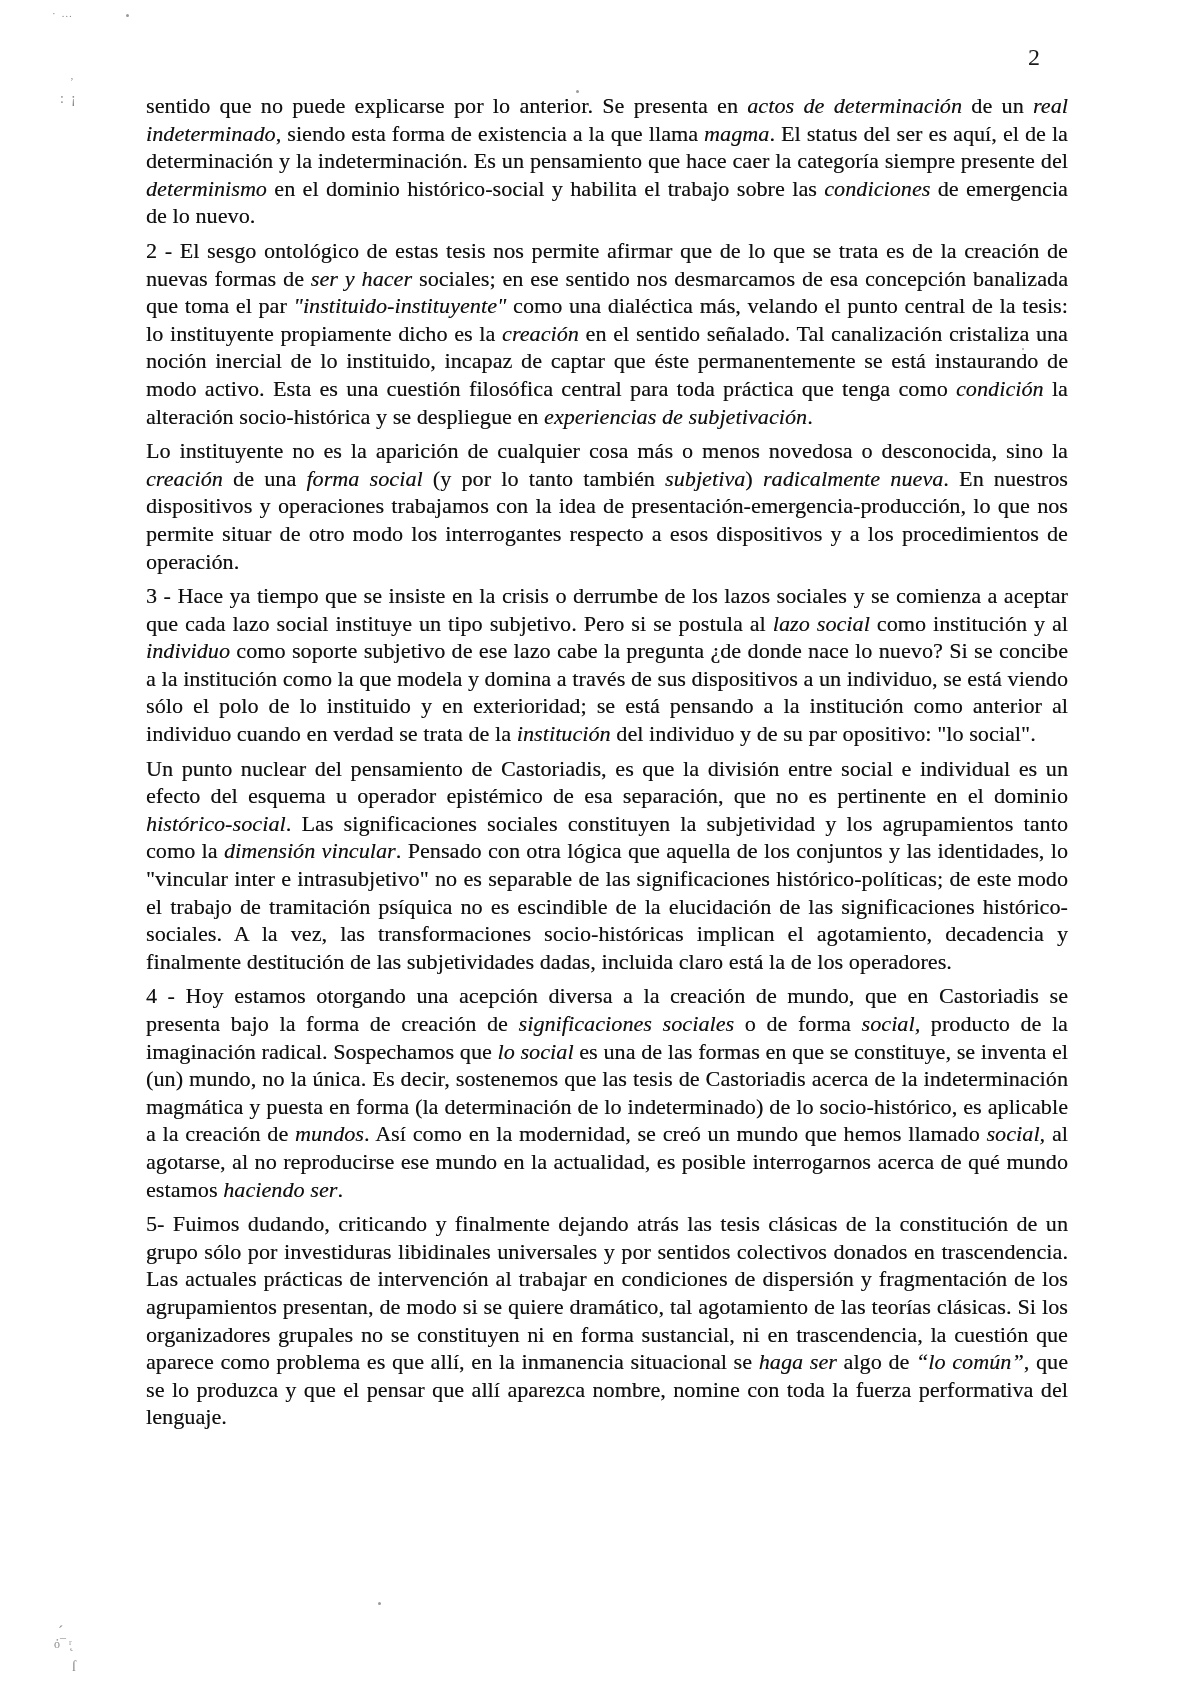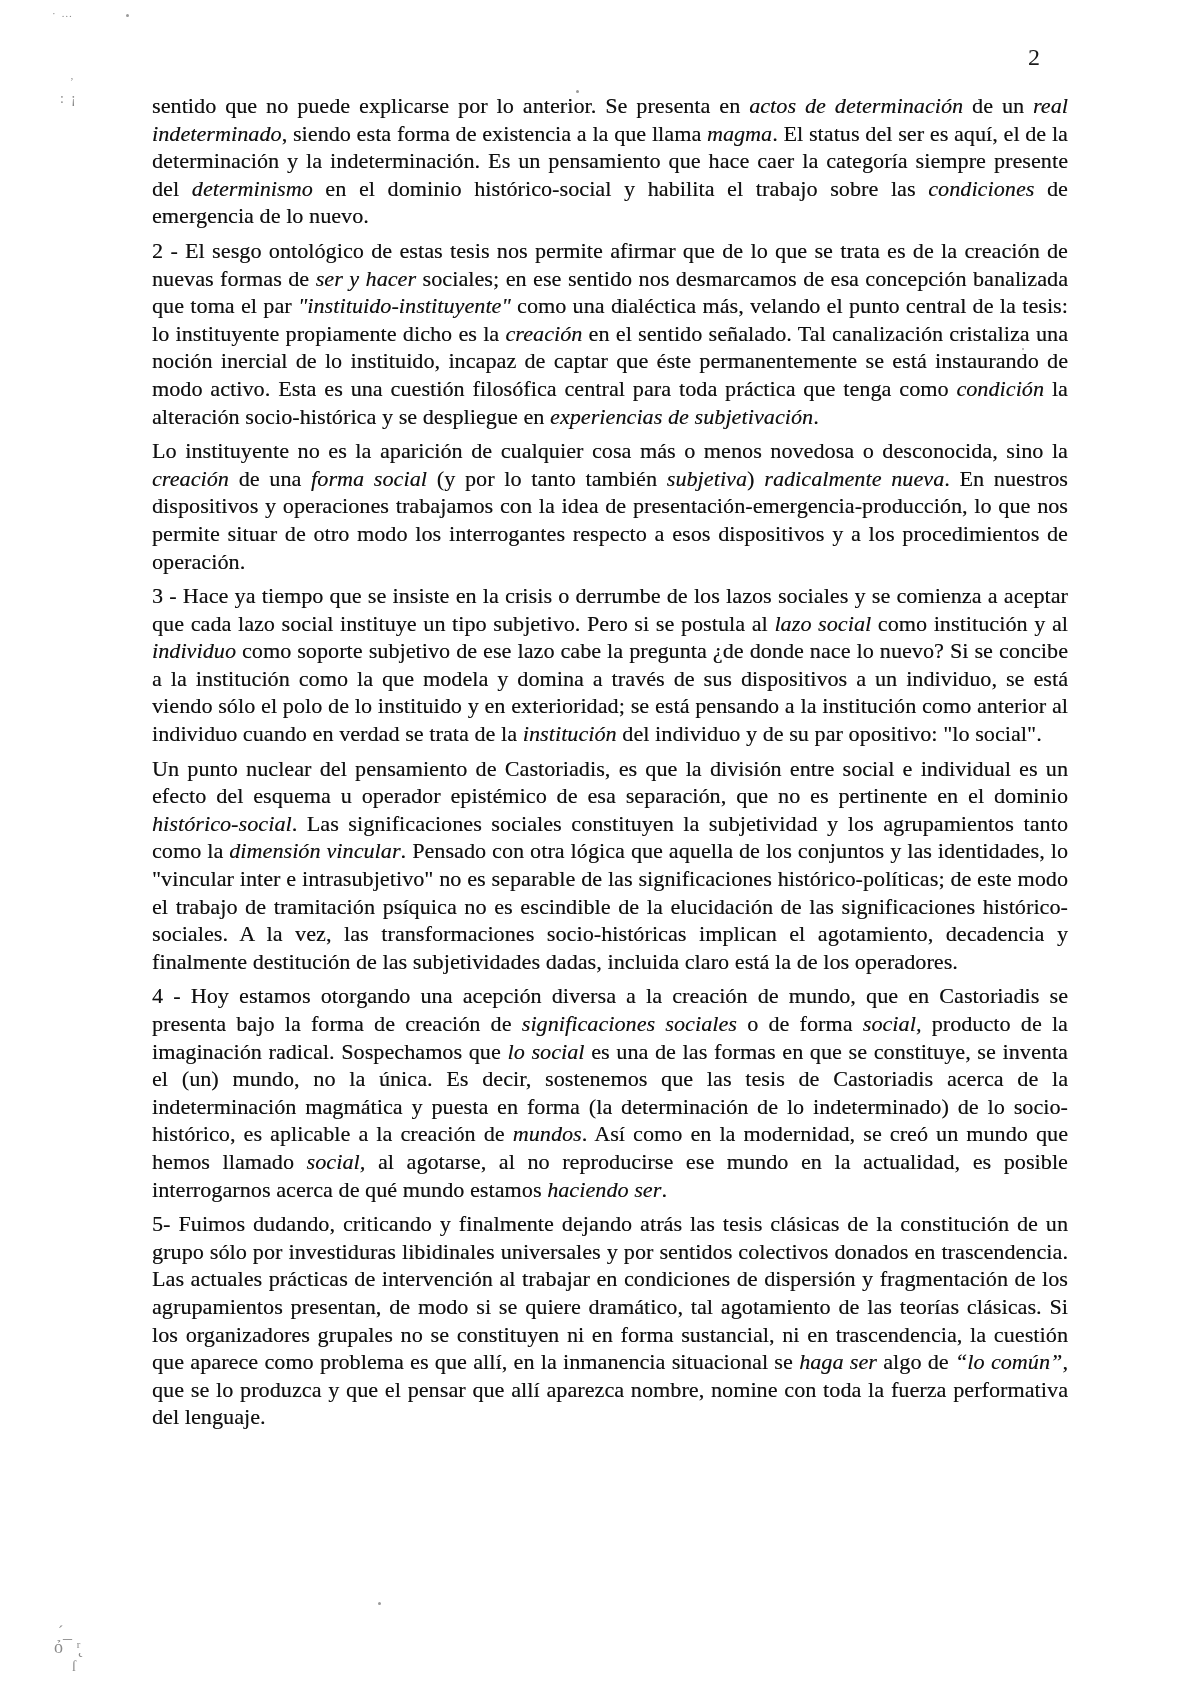--- a/index.html
+++ b/index.html
@@ -30,21 +30,21 @@
     width: 928px;
     font-size: 22px;
     line-height: 27.6px;
     text-align: justify;
     hyphens: auto;
     -webkit-hyphens: auto;
     letter-spacing: 0.1px;
     text-shadow: 0.25px 0.25px 0 rgba(16,16,16,0.55);
   }
   .text-block p {
-    margin: 0 0 7px 12px;
+    margin: 0 0 7px 6px;
     padding: 0;
   }
   .it {
     font-style: italic;
   }
   .artifact {
     position: absolute;
     color: #8a8a8a;
     font-size: 11px;
     line-height: 1;
@@ -74,16 +74,16 @@
     </div>
 
   <span class="artifact" style="top:8px; left:52px;">·&nbsp;&nbsp;…</span>
   <span class="speck" style="top:14px; left:126px; width:3px; height:3px;"></span>
   <span class="artifact" style="top:76px; left:70px;">’</span>
   <span class="artifact" style="top:92px; left:60px; font-size:14px;">:&nbsp;&nbsp;¡</span>
   <span class="speck" style="top:90px; left:576px; width:3px; height:3px;"></span>
   <span class="speck" style="top:348px; left:1022px; width:2px; height:2px;"></span>
   <span class="speck" style="top:1602px; left:378px; width:3px; height:3px;"></span>
   <span class="artifact" style="top:1624px; left:58px; font-size:16px;">´</span>
-  <span class="artifact" style="top:1638px; left:54px; font-size:18px;">ỏ¯&nbsp;ʳ̨</span>
+  <span class="artifact" style="top:1638px; left:54px; font-size:12px;">ỏ¯&nbsp;ʳ̨</span>
   <span class="artifact" style="top:1660px; left:72px; font-size:14px;">ſ</span>
 
 </div>
 
 </body></html>

